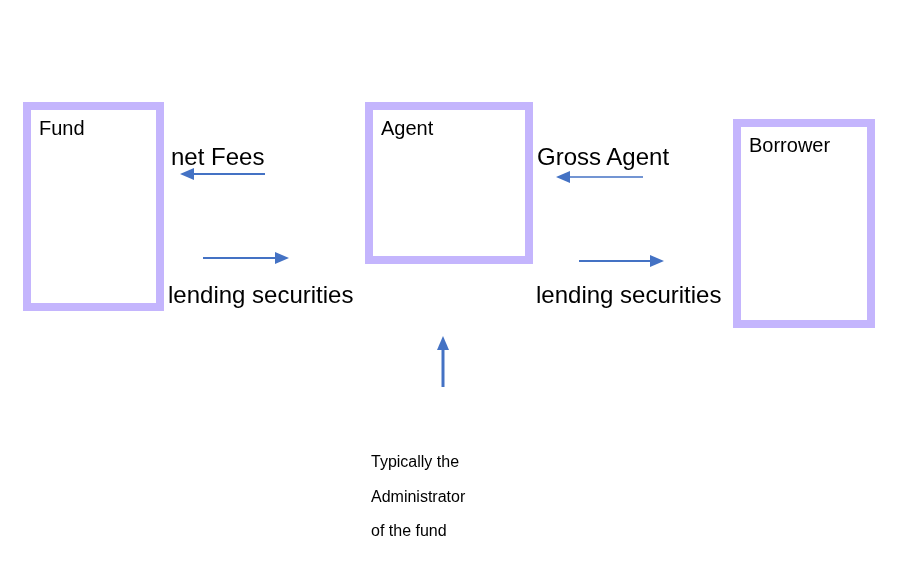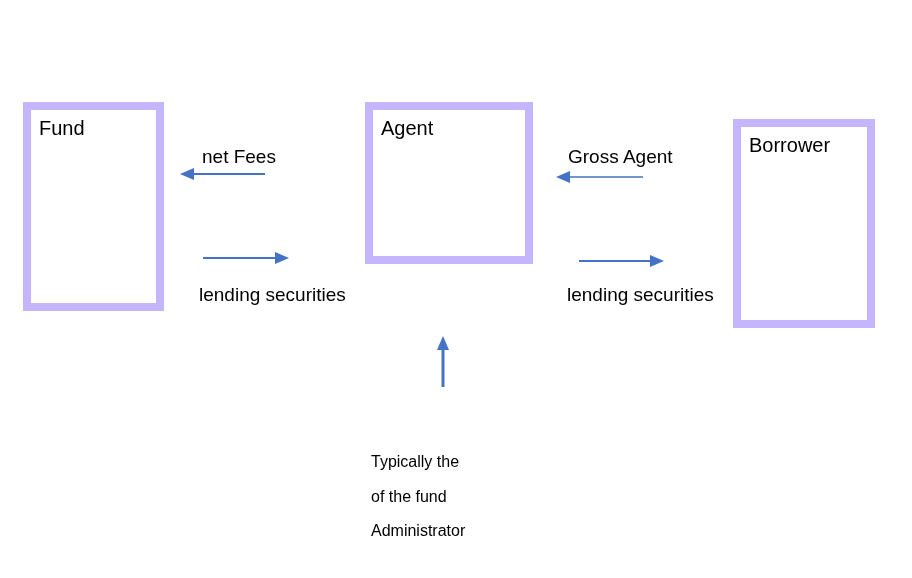--- a/index.html
+++ b/index.html
@@ -29,25 +29,24 @@
     line-height: 22px;
     color: #000000;
     white-space: nowrap;
   }
   .box-fund     { left: 23px;  top: 102px; width: 141px; height: 209px; }
   .box-agent    { left: 365px; top: 102px; width: 168px; height: 162px; }
   .box-borrower { left: 733px; top: 119px; width: 142px; height: 209px; }
 
   .flow-label {
     position: absolute;
-    font-size: 19px;
+    font-size: 24px;
     line-height: 22px;
     white-space: nowrap;
     color: #000000;
-    margin-left: 31px;
   }
   .label-net-fees   { left: 171px; top: 146px; }
   .label-gross-fees { left: 537px; top: 146px; }
   .label-lending-1  { left: 168px; top: 284px; }
   .label-lending-2  { left: 536px; top: 284px; }
 
   .arrow {
     position: absolute;
     color: #4472C4; 
   }
@@ -118,17 +117,17 @@
 
   <div class="arrow arrow-up" style="color: rgb(68, 114, 196);">
     <svg width="14" height="52" viewBox="0 0 14 52" aria-hidden="true">
       <line x1="7" y1="51" x2="7" y2="13" stroke="currentColor" stroke-width="3"></line>
       <polygon points="1,14 13,14 7,0" fill="currentColor"></polygon>
     </svg>
   </div>
 
   <div class="annotation">
     <div>Typically the</div>
+    <div>Administrator</div>
     <div>of the fund</div>
-    <div>Administrator</div>
   </div>
 
 </div>
 
 </body></html>

